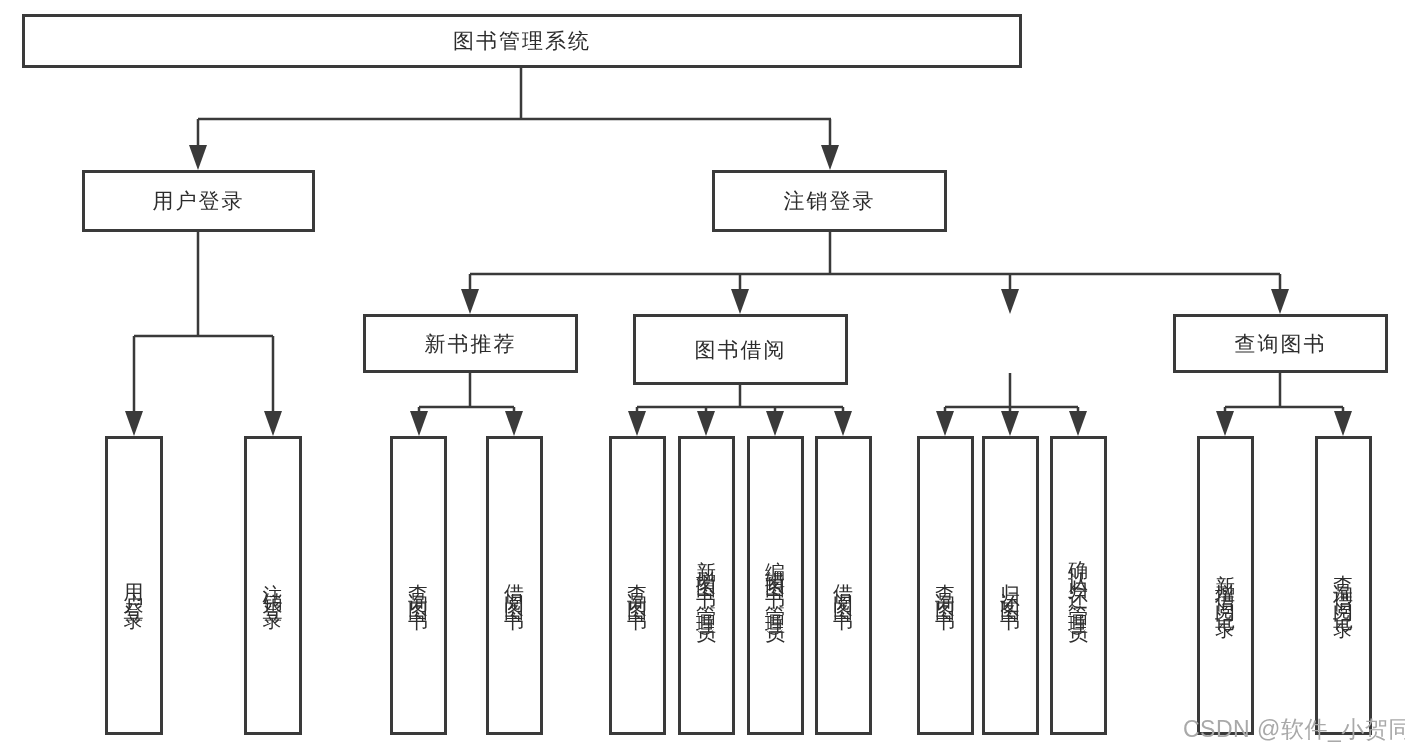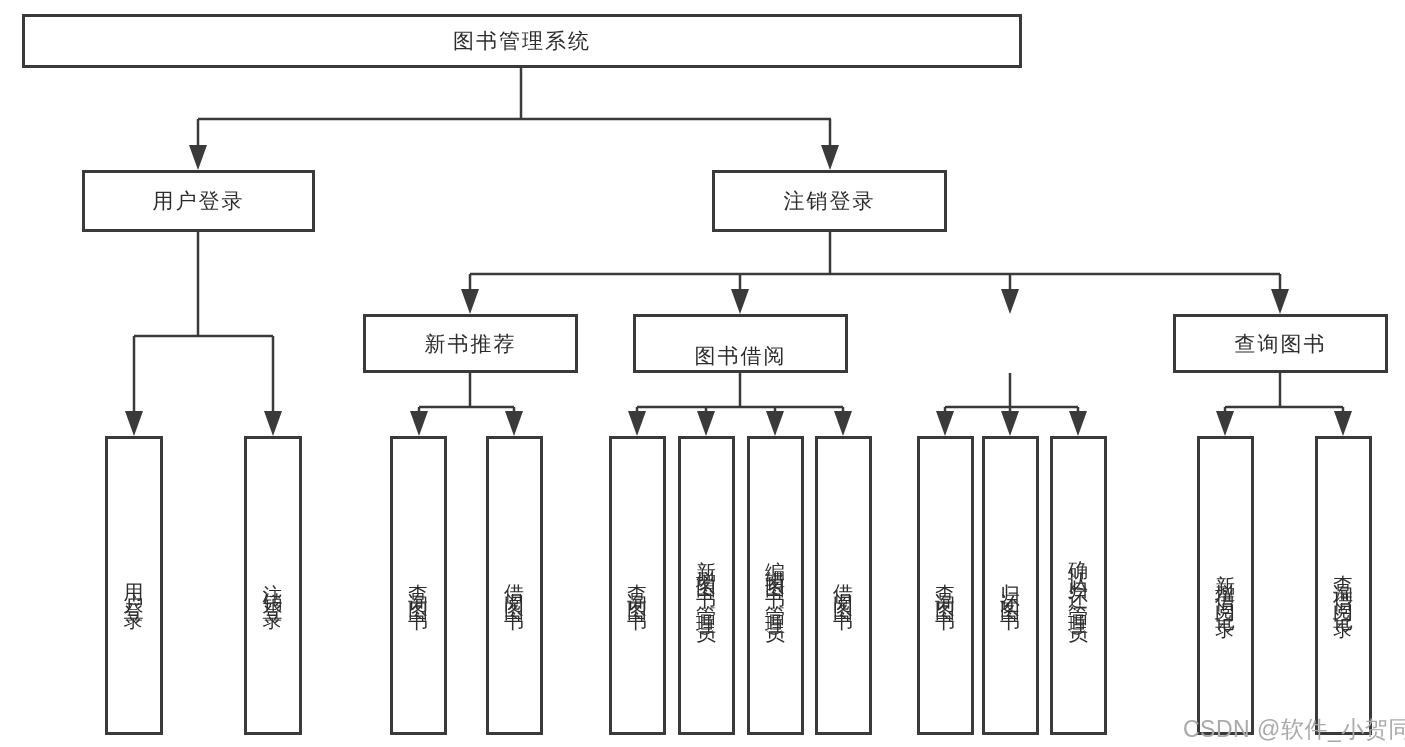--- a/index.html
+++ b/index.html
@@ -81,21 +81,21 @@
   <div class="node hbox" style="left:82px;top:170px;width:233px;height:62px;">
     <span>用户登录</span>
   </div>
   <div class="node hbox" style="left:712px;top:170px;width:235px;height:62px;">
     <span>注销登录</span>
   </div>
 
   <div class="node hbox" style="left:363px;top:314px;width:215px;height:59px;">
     <span>新书推荐</span>
   </div>
-  <div class="node hbox" style="left:633px;top:314px;width:215px;height:59px;align-items:flex-end;">
+  <div class="node hbox" style="left:633px;top:314px;width:215px;height:71px;">
     <span>图书借阅</span>
   </div>
   <div class="node hbox" style="left:1173px;top:314px;width:215px;height:59px;">
     <span>查询图书</span>
   </div>
 
   <div class="node vbox" style="left:105px;top:436px;width:58px;height:299px;">
     <span class="vtext">用户登录</span>
   </div>
   <div class="node vbox" style="left:244px;top:436px;width:58px;height:299px;">

